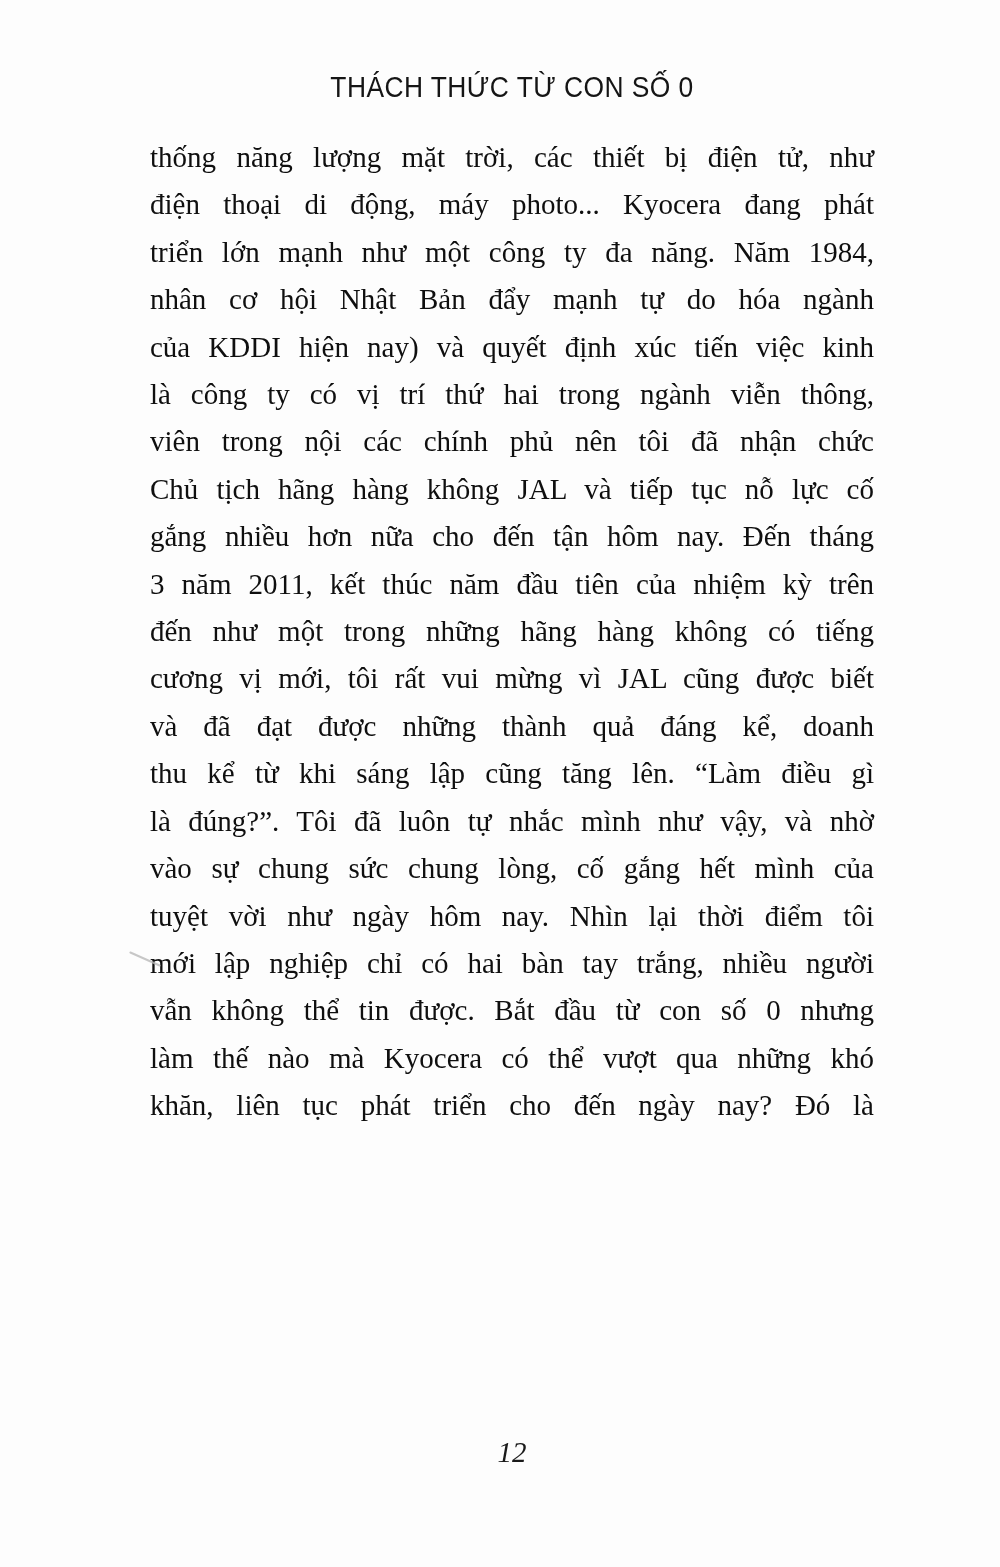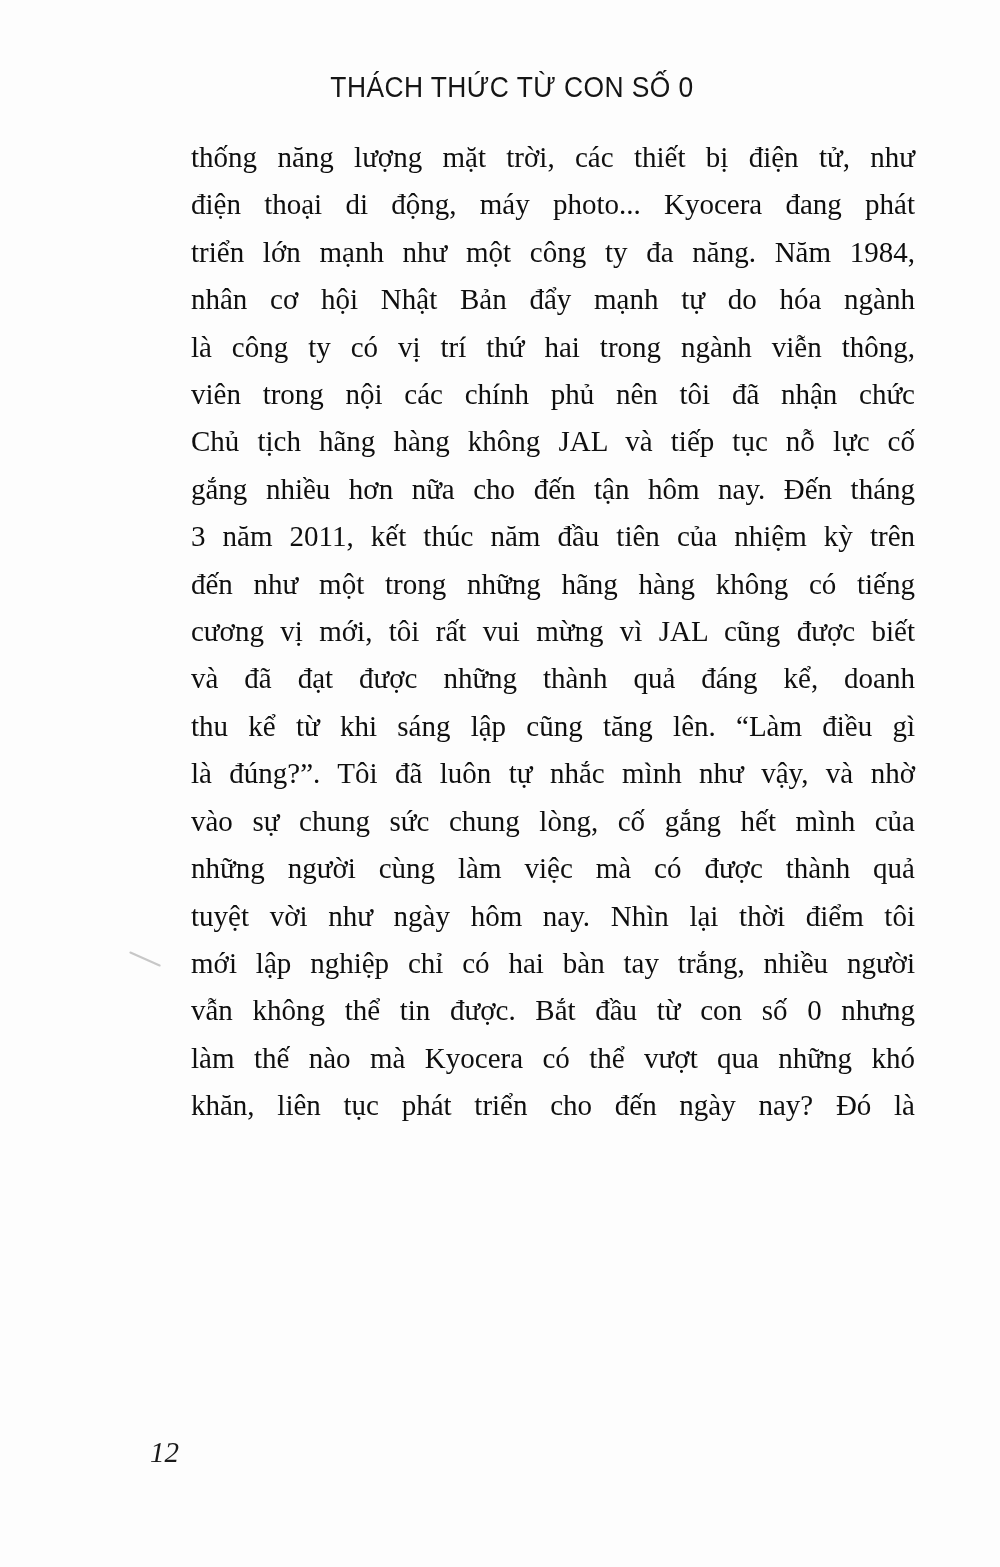--- a/index.html
+++ b/index.html
@@ -32,36 +32,35 @@
     color: #151515;
     transform: scaleX(0.88);
     transform-origin: center;
     white-space: nowrap;
   }
   .body-text {
     position: absolute;
     top: 134px;
     left: 150px;
     width: 724px;
-    margin-left: 41px;
   }
   .body-text .line {
     font-size: 29px;
     line-height: 47.4px;
     text-align: justify;
     text-align-last: justify;
     white-space: normal;
     color: #0f0f0f;
   }
   .page-number {
     position: absolute;
     top: 1436px;
     left: 150px;
     width: 724px;
-    text-align: left;
+    text-align: center;
     font-style: italic;
     font-size: 29px;
     color: #1a1a1a;
   }
   .scan-artifact {
     position: absolute;
     top: 958px;
     left: 128px;
     width: 34px;
     height: 2px;
@@ -75,32 +74,32 @@
 <body>
 
 <div class="page">
   <div class="running-head">THÁCH THỨC TỪ CON SỐ 0</div>
 
   <div class="body-text">
       <div class="line">thống năng lượng mặt trời, các thiết bị điện tử, như</div>
       <div class="line">điện thoại di động, máy photo... Kyocera đang phát</div>
       <div class="line">triển lớn mạnh như một công ty đa năng. Năm 1984,</div>
       <div class="line">nhân cơ hội Nhật Bản đẩy mạnh tự do hóa ngành</div>
+      <div class="line">của KDDI hiện nay) và quyết định xúc tiến việc kinh</div>
       <div class="line">là công ty có vị trí thứ hai trong ngành viễn thông,</div>
       <div class="line">viên trong nội các chính phủ nên tôi đã nhận chức</div>
       <div class="line">Chủ tịch hãng hàng không JAL và tiếp tục nỗ lực cố</div>
       <div class="line">gắng nhiều hơn nữa cho đến tận hôm nay. Đến tháng</div>
       <div class="line">3 năm 2011, kết thúc năm đầu tiên của nhiệm kỳ trên</div>
       <div class="line">đến như một trong những hãng hàng không có tiếng</div>
       <div class="line">cương vị mới, tôi rất vui mừng vì JAL cũng được biết</div>
       <div class="line">và đã đạt được những thành quả đáng kể, doanh</div>
       <div class="line">thu kể từ khi sáng lập cũng tăng lên. “Làm điều gì</div>
       <div class="line">là đúng?”. Tôi đã luôn tự nhắc mình như vậy, và nhờ</div>
       <div class="line">vào sự chung sức chung lòng, cố gắng hết mình của</div>
-      <div class="line">những người cùng làm việc mà có được thành quả</div>
       <div class="line">tuyệt vời như ngày hôm nay. Nhìn lại thời điểm tôi</div>
       <div class="line">mới lập nghiệp chỉ có hai bàn tay trắng, nhiều người</div>
       <div class="line">vẫn không thể tin được. Bắt đầu từ con số 0 nhưng</div>
       <div class="line">làm thế nào mà Kyocera có thể vượt qua những khó</div>
       <div class="line">khăn, liên tục phát triển cho đến ngày nay? Đó là</div>
     </div>
 
   <div class="scan-artifact"></div>
 
   <div class="page-number">12</div>

